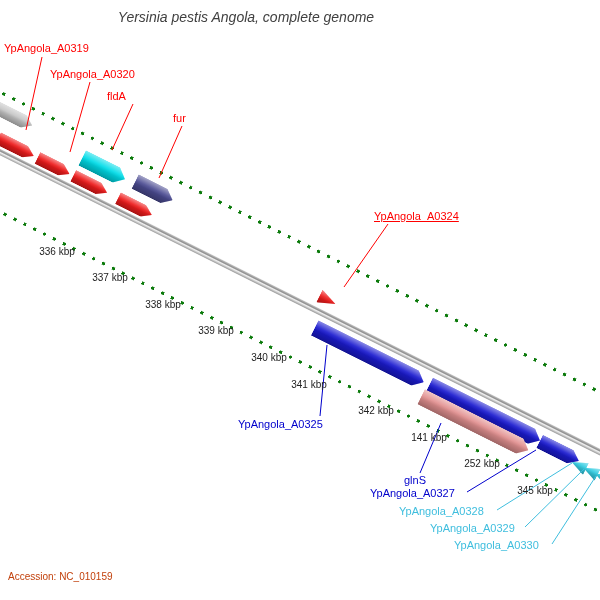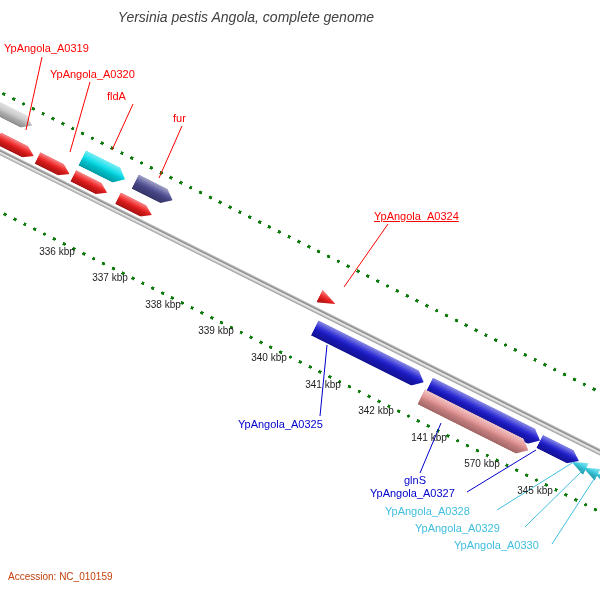--- a/index.html
+++ b/index.html
@@ -80,30 +80,30 @@
   </svg>
 
   <div class="glabel" style="left: 4px; top: 42px; color: rgb(255, 0, 0);">YpAngola_A0319</div>
   <div class="glabel" style="left: 50px; top: 68px; color: rgb(255, 0, 0);">YpAngola_A0320</div>
   <div class="glabel" style="left: 107px; top: 90px; color: rgb(255, 0, 0);">fldA</div>
   <div class="glabel" style="left: 173px; top: 112px; color: rgb(255, 0, 0);">fur</div>
   <div class="glabel" style="left: 374px; top: 210px; color: rgb(255, 0, 0); text-decoration: underline;">YpAngola_A0324</div>
   <div class="glabel" style="left: 238px; top: 418px; color: rgb(0, 0, 204);">YpAngola_A0325</div>
   <div class="glabel" style="left: 404px; top: 474px; color: rgb(0, 0, 204);">glnS</div>
   <div class="glabel" style="left: 370px; top: 487px; color: rgb(0, 0, 204);">YpAngola_A0327</div>
-  <div class="glabel" style="left: 385px; top: 505px; color: rgb(63, 190, 222);">YpAngola_A0328</div>
-  <div class="glabel" style="left: 415px; top: 522px; color: rgb(63, 190, 222);">YpAngola_A0329</div>
+  <div class="glabel" style="left: 399px; top: 505px; color: rgb(63, 190, 222);">YpAngola_A0328</div>
+  <div class="glabel" style="left: 430px; top: 522px; color: rgb(63, 190, 222);">YpAngola_A0329</div>
   <div class="glabel" style="left: 454px; top: 539px; color: rgb(63, 190, 222);">YpAngola_A0330</div>
 
   <div class="klabel" style="left:27px;  top:246px;">336 kbp</div>
   <div class="klabel" style="left:80px;  top:272px;">337 kbp</div>
   <div class="klabel" style="left:133px; top:299px;">338 kbp</div>
   <div class="klabel" style="left:186px; top:325px;">339 kbp</div>
   <div class="klabel" style="left:239px; top:352px;">340 kbp</div>
-  <div class="klabel" style="left:293px; top:379px;">341 kbp</div>
+  <div class="klabel" style="left:279px; top:379px;">341 kbp</div>
   <div class="klabel" style="left:346px; top:405px;">342 kbp</div>
   <div class="klabel" style="left:399px; top:432px;">141 kbp</div>
-  <div class="klabel" style="left:452px; top:458px;">570 kbp</div>
+  <div class="klabel" style="left:452px; top:458px;">252 kbp</div>
   <div class="klabel" style="left:505px; top:485px;">345 kbp</div>
 
   <div class="footer" style="left:8px;">Accession: NC_010159</div>
 
 </div>
 
 </body></html>

